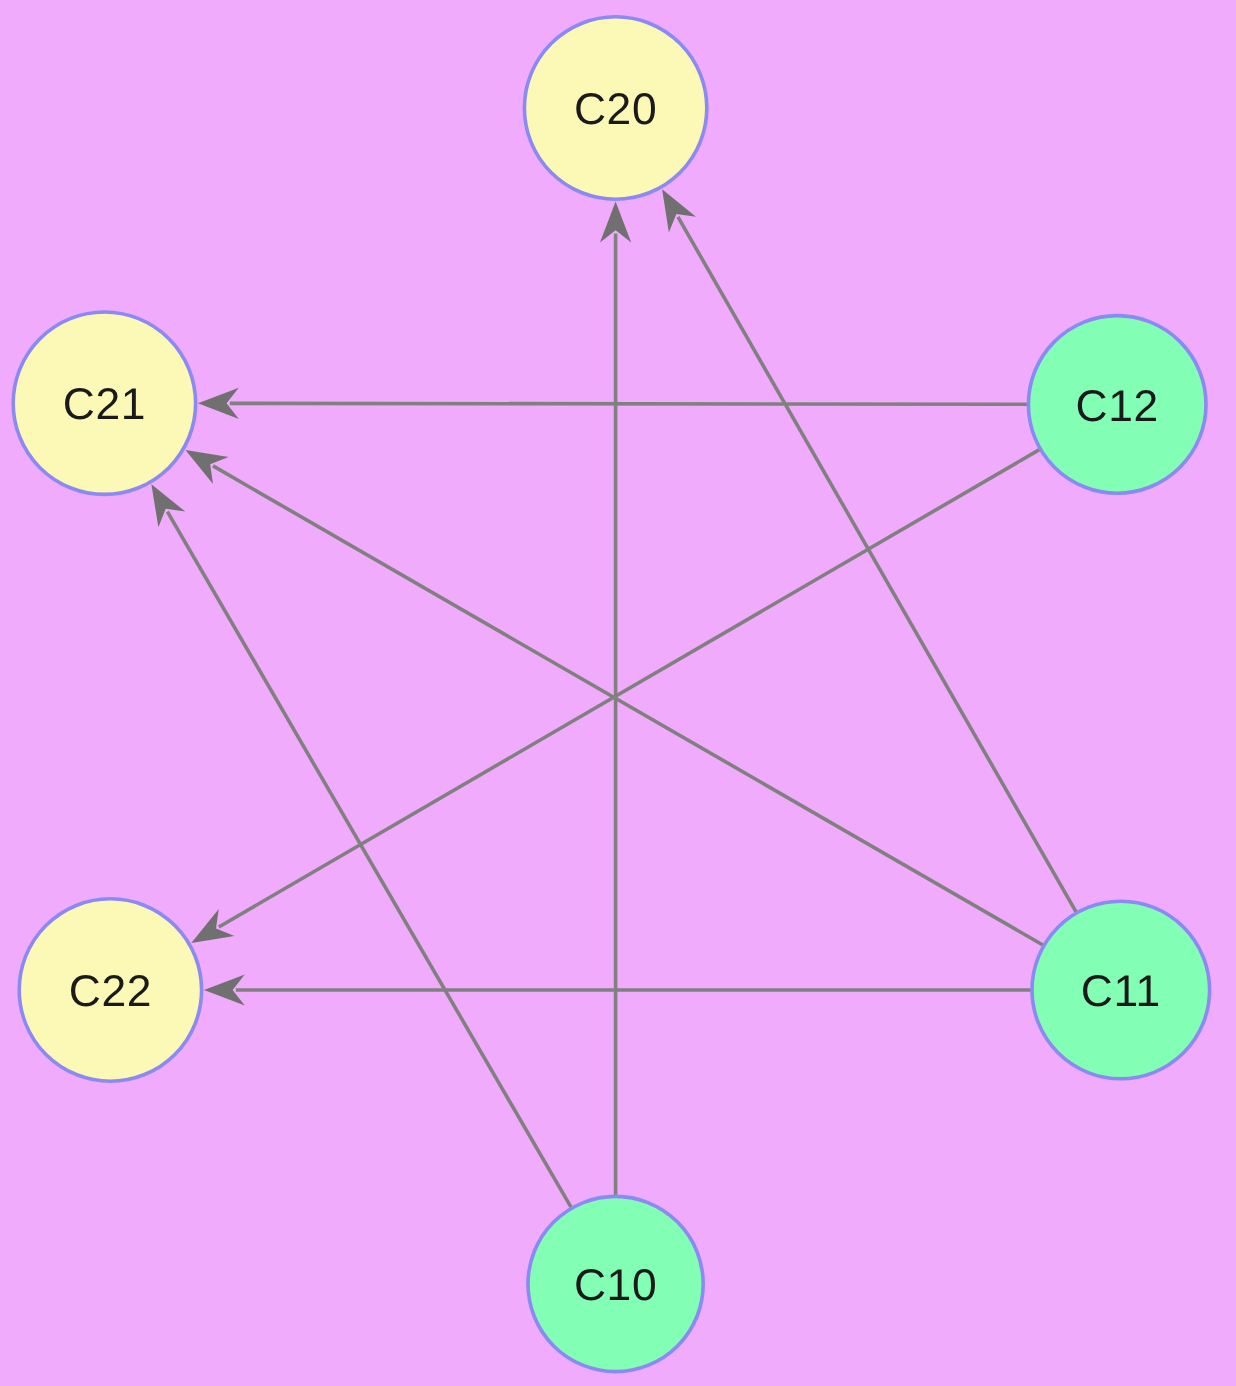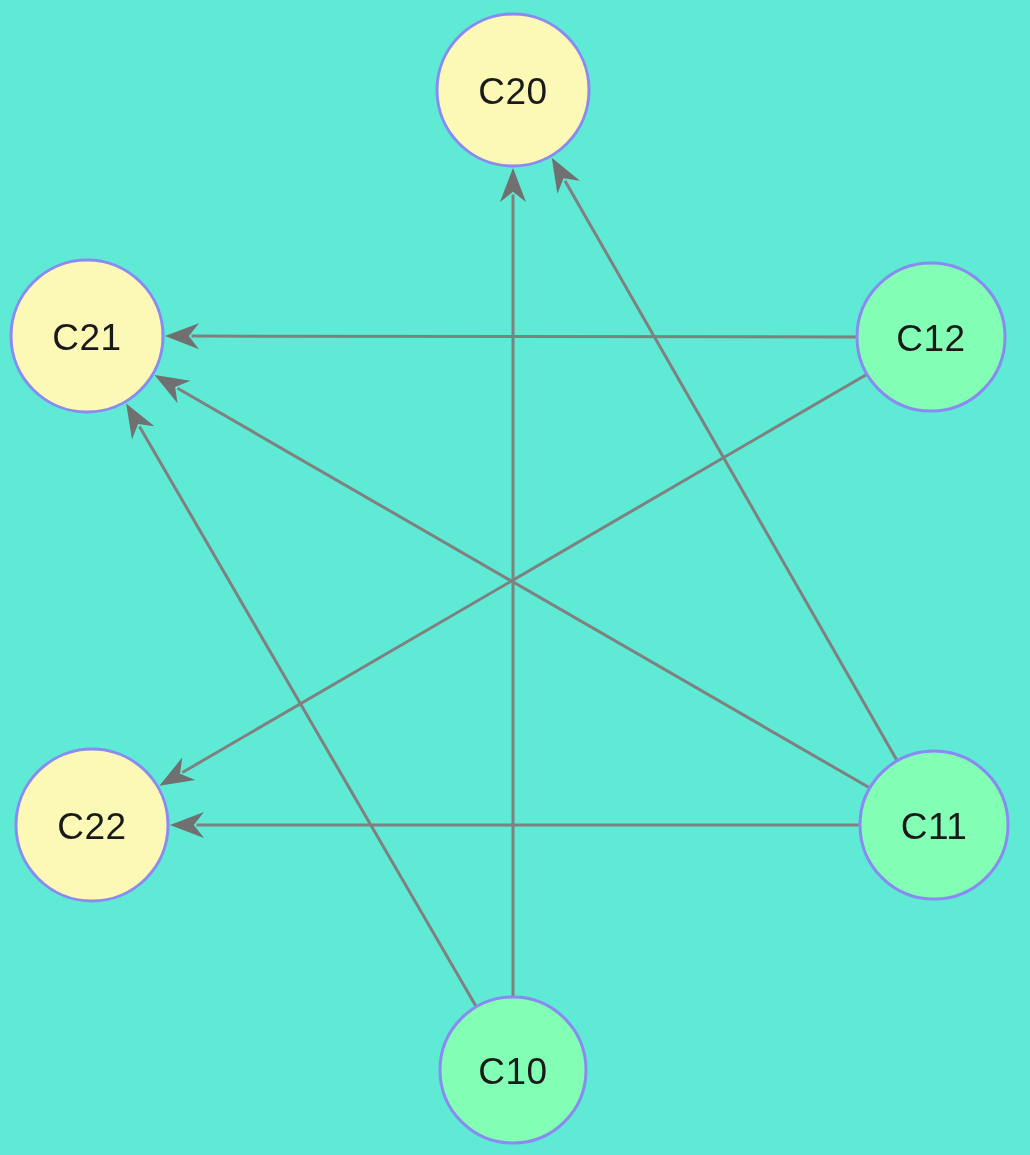--- a/index.html
+++ b/index.html
@@ -11,21 +11,21 @@
   body {
     width: 1030px;
     height: 1155px;
     font-family: "Liberation Sans", sans-serif;
     overflow: hidden;
   }
   #graph-canvas {
     position: relative;
     width: 1030px;
     height: 1155px;
-    background: #5eead4;
+    background: #f0abfc;
     text-decoration: underline;
   }
   svg#graph-svg {
     position: absolute;
     top: 0;
     left: 0;
     width: 1030px;
     height: 1155px;
     display: block;
   }

